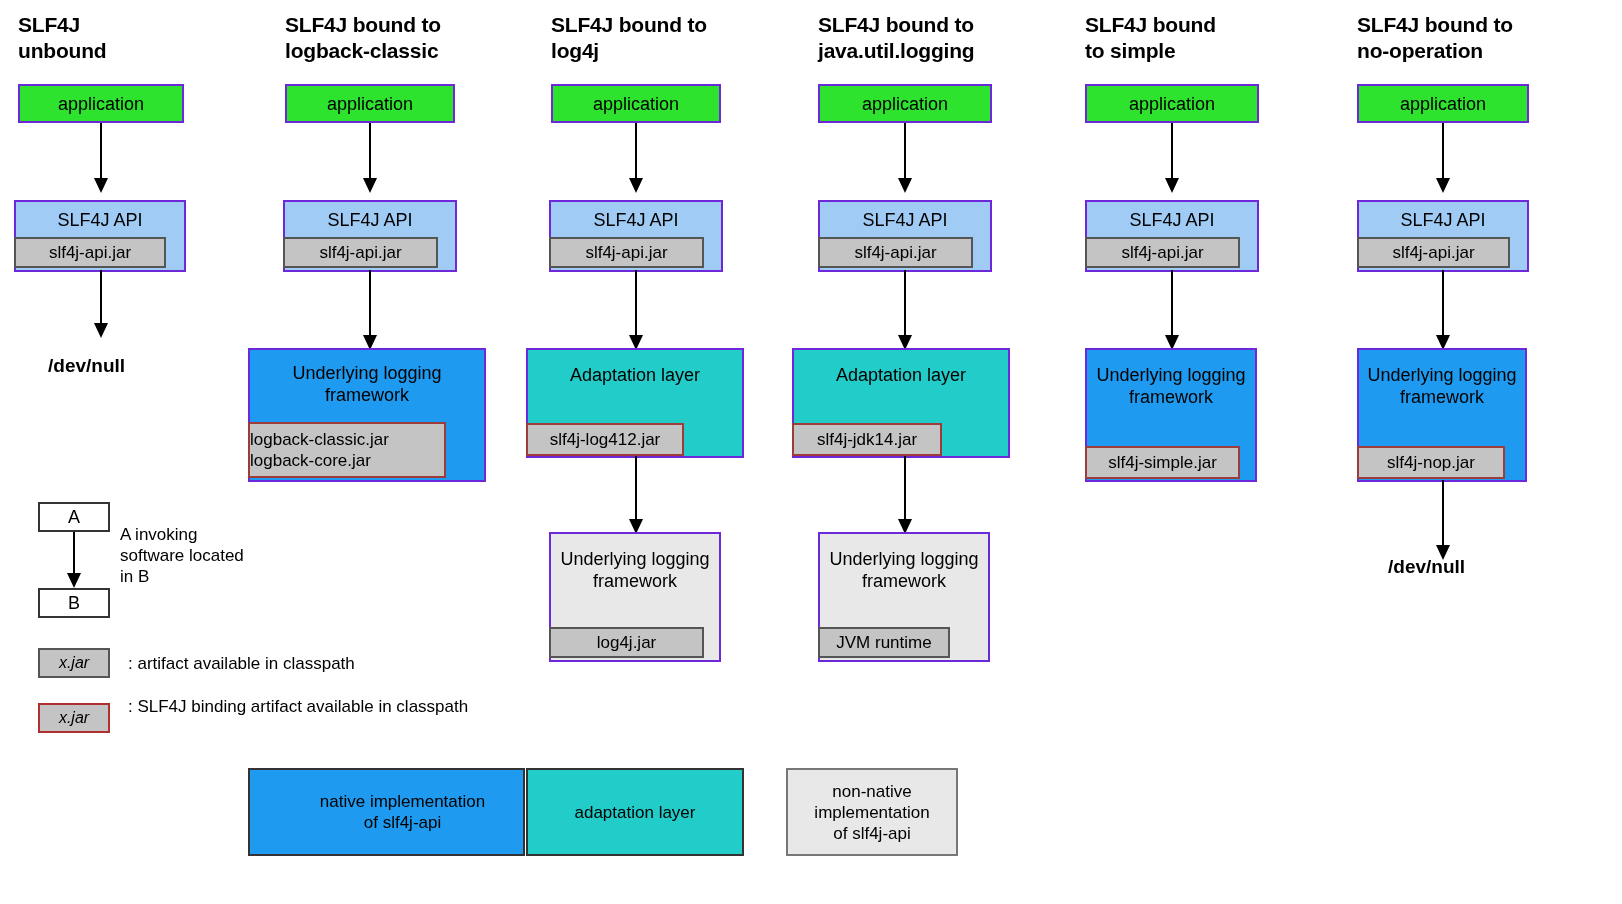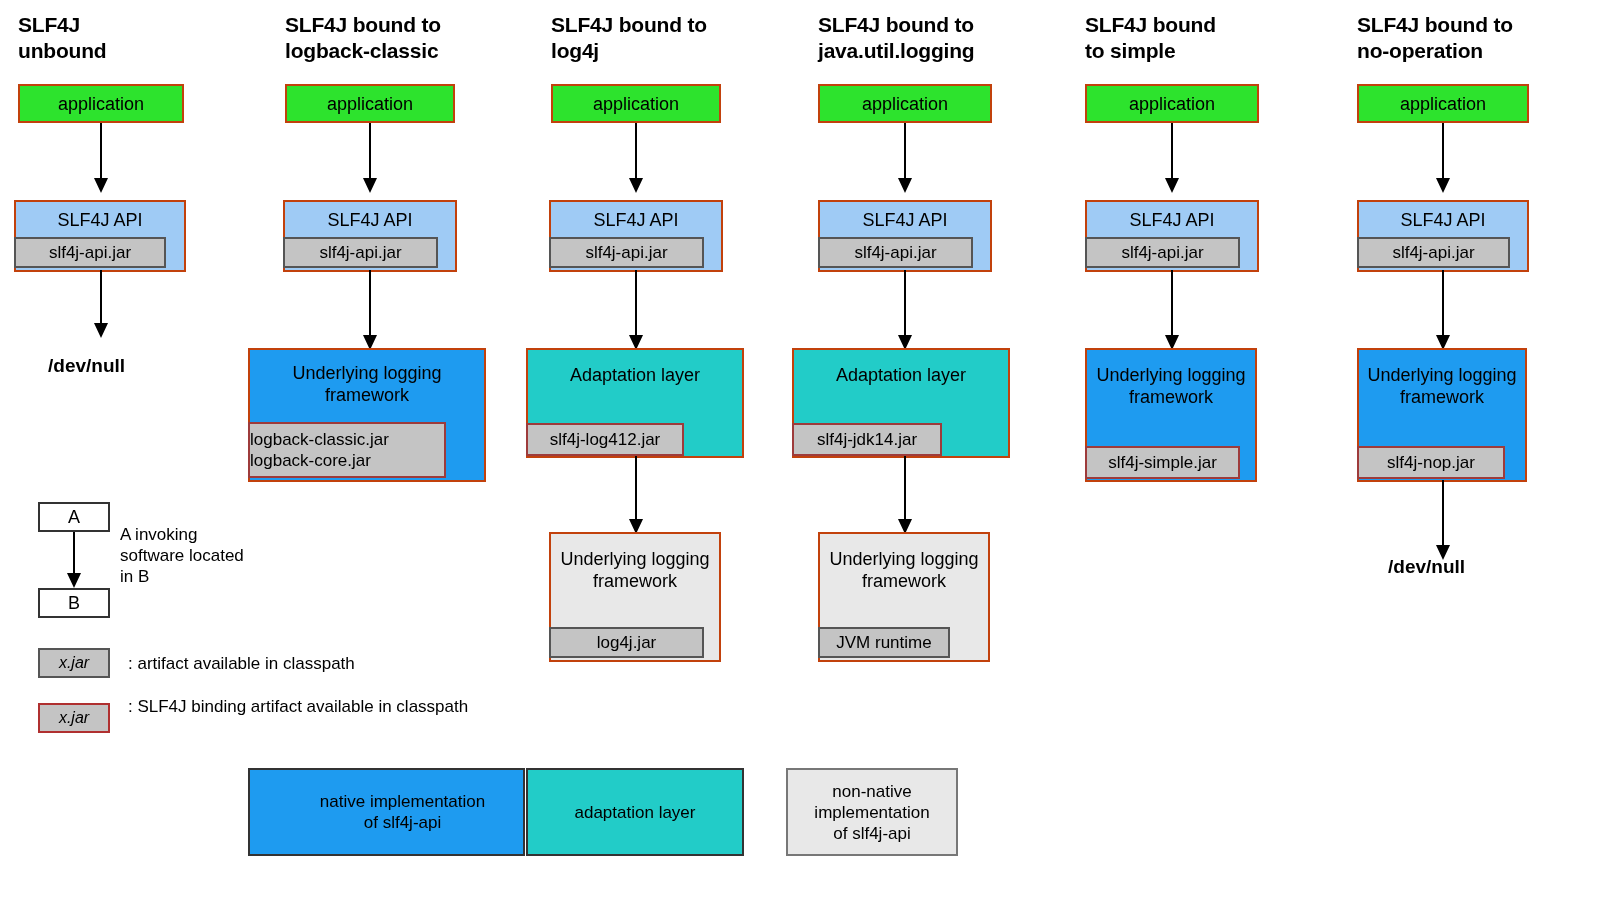--- a/index.html
+++ b/index.html
@@ -27,21 +27,21 @@
     font-weight: bold;
     font-size: 21px;
     line-height: 26px;
     letter-spacing: -0.2px;
     white-space: pre-line;
   }
   
   .box {
     position: absolute;
     box-sizing: border-box;
-    border: 2px solid #c2410c;
+    border: 2px solid #6d28d9;
     display: flex;
     align-items: center;
     justify-content: center;
     text-align: center;
     font-size: 18px;
     line-height: 22px;
   }
   .box-green   { background: #2DE32D; }
   .box-ltblue  { background: #9FCBF5; }
   .box-blue    { background: #1E9BF0; }

